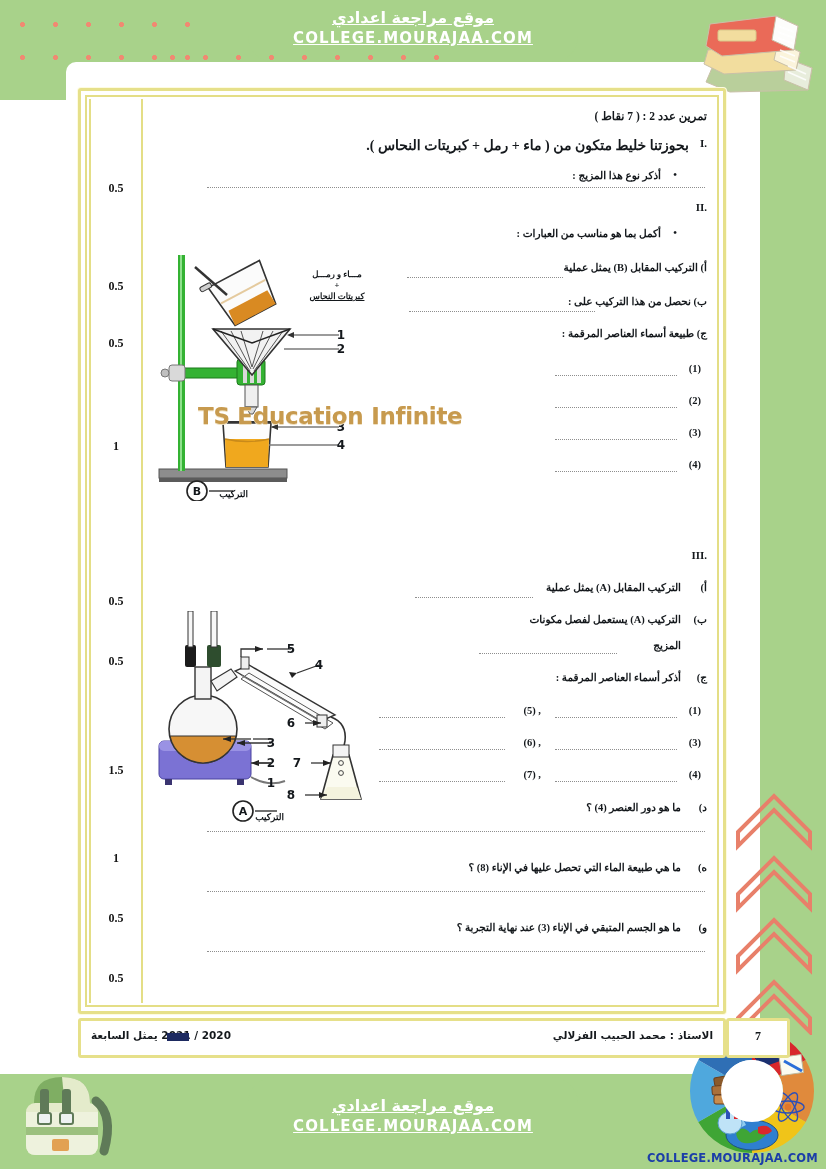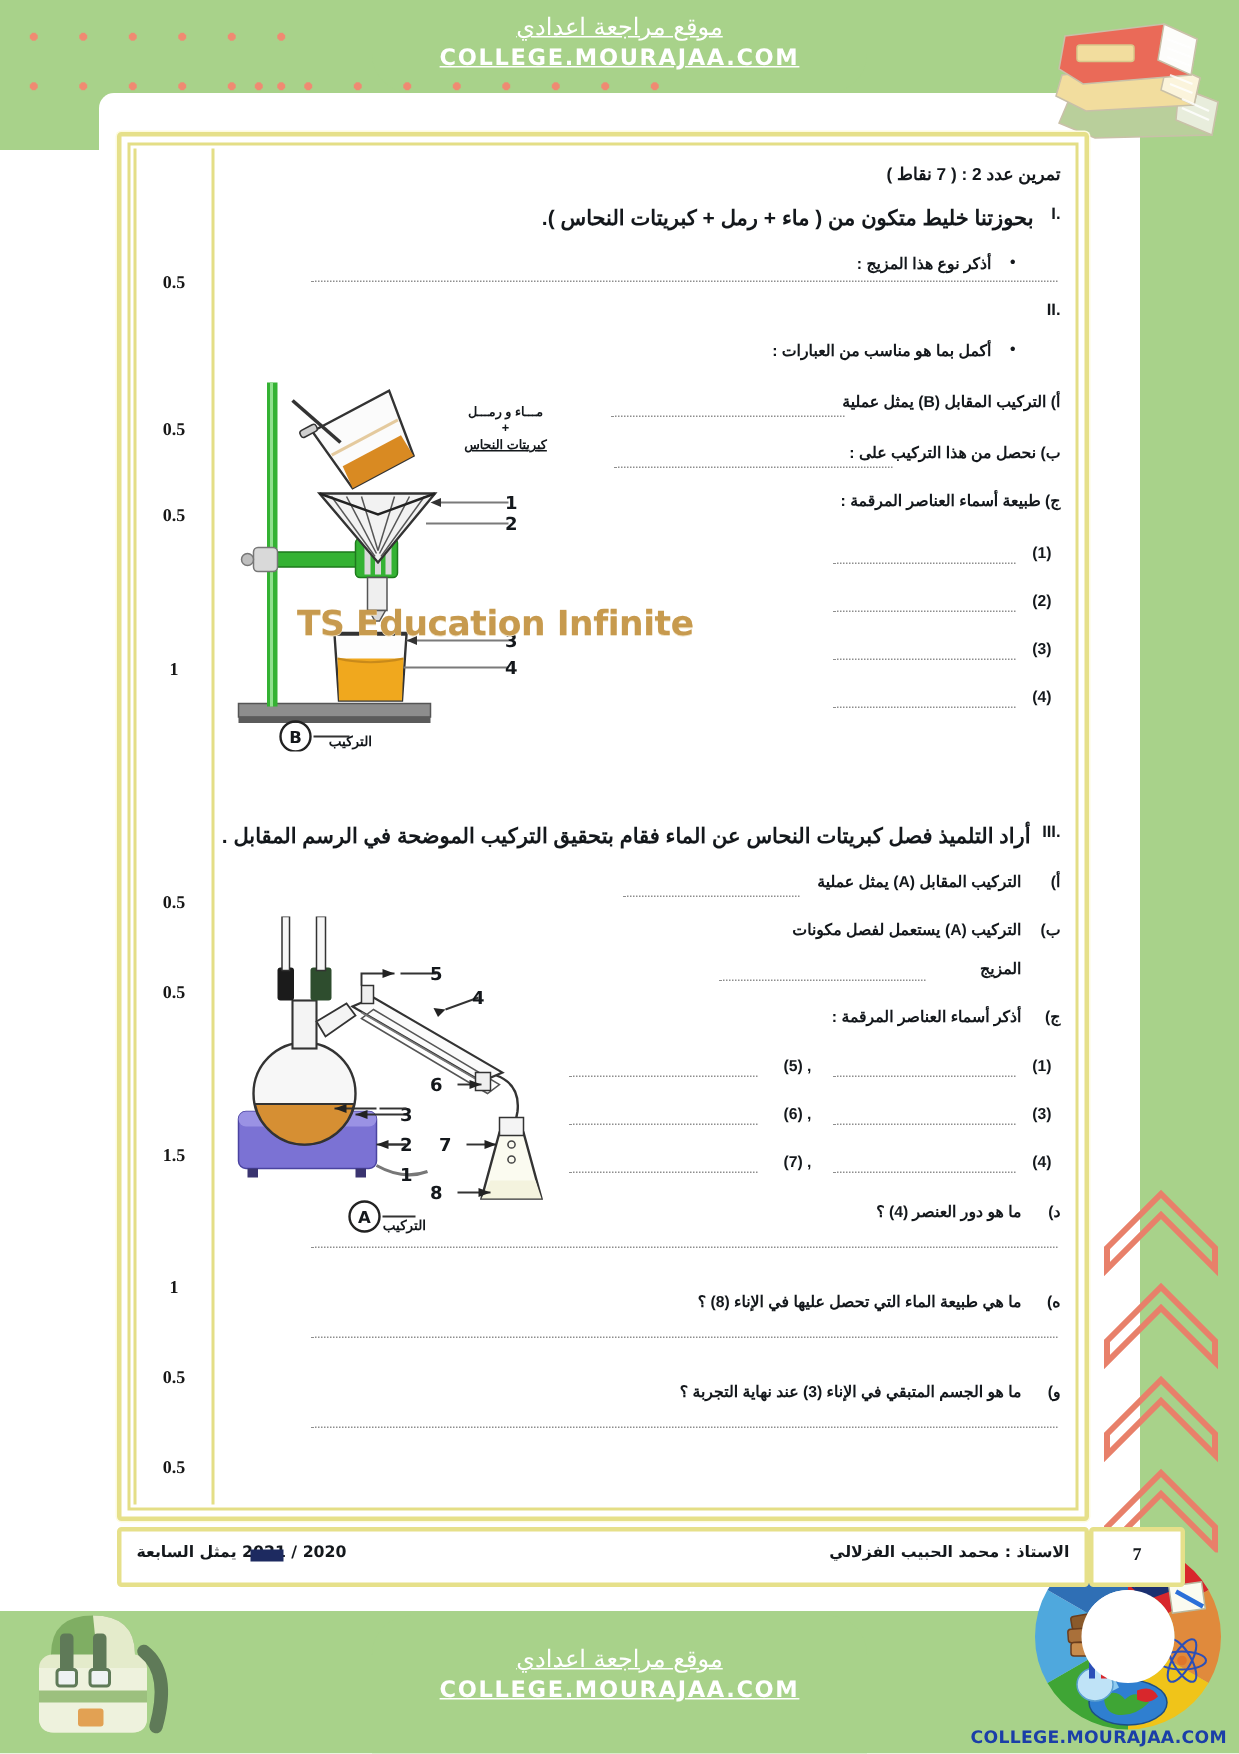--- a/index.html
+++ b/index.html
@@ -57,21 +57,21 @@
   
   .circlelogo{position:absolute;right:6px;bottom:10px;width:136px;height:136px;}
 
   
   .banner-text{
     position:absolute;text-align:center;width:330px;left:248px;
     direction:rtl;
   }
   .banner-ar{
     font-family:"DejaVu Sans","Liberation Sans",sans-serif;
-    font-size:16px;font-weight:normal;color:#ffffff;
+    font-size:16px;font-weight:bold;color:#ffffff;
     text-decoration:underline;letter-spacing:.3px;line-height:20px;
   }
   .banner-en{
     font-family:"DejaVu Sans","Liberation Sans",sans-serif;
     font-size:15px;font-weight:bold;color:#ffffff;
     text-decoration:underline;letter-spacing:1.1px;line-height:20px;direction:ltr;
   }
   #header-banner{top:8px;}
   #footer-banner{top:1096px;}
 
@@ -102,21 +102,21 @@
     font-size:12px;font-weight:bold;color:#171717;direction:ltr;
   }
 
   .content{
     position:absolute;left:64px;right:10px;top:8px;bottom:8px;
     direction:rtl;
   }
 
   
   .ar{
-    font-family:Liberation Sans, sans-serif;
+    font-family:Liberation Serif, serif;
     color:#14181c;direction:rtl;text-align:right;
   }
   .ex-title{position:absolute;right:6px;top:10px;font-size:11.5px;font-weight:bold;}
   .q-rom{position:absolute;font-size:11px;font-weight:bold;}
   .q-line{position:absolute;font-size:14px;font-weight:bold;text-align:center;}
   .bullet{position:absolute;font-size:10.5px;font-weight:bold;}
   .sub{position:absolute;font-size:10.5px;font-weight:bold;}
   .dotline{
     position:absolute;border-bottom:1.6px dotted #8e8e8e;height:0;
   }
@@ -388,21 +388,20 @@
     <div class="numlabel ar" style="right:12px;top:264px;">(1)</div>
     <div class="dotline" style="right:36px;top:276px;width:122px;"></div>
     <div class="numlabel ar" style="right:12px;top:296px;">(2)</div>
     <div class="dotline" style="right:36px;top:308px;width:122px;"></div>
     <div class="numlabel ar" style="right:12px;top:328px;">(3)</div>
     <div class="dotline" style="right:36px;top:340px;width:122px;"></div>
     <div class="numlabel ar" style="right:12px;top:360px;">(4)</div>
     <div class="dotline" style="right:36px;top:372px;width:122px;"></div>
 
     <div class="q-rom ar" style="right:6px;top:450px;text-align:right;">.III</div>
-    <div class="q-line ar" style="right:26px;top:450px;">أراد التلميذ فصل كبريتات النحاس عن الماء فقام بتحقيق التركيب الموضحة في الرسم المقابل .</div>
 
     <div class="sub ar" style="right:6px;top:482px;">أ)</div>
     <div class="sub ar" style="right:32px;top:482px;">التركيب  المقابل (A) يمثل عملية</div>
     <div class="dotline" style="right:180px;top:498px;width:118px;"></div>
 
     <div class="sub ar" style="right:6px;top:514px;">ب)</div>
     <div class="sub ar" style="right:32px;top:514px;">التركيب (A) يستعمل لفصل مكونات</div>
     <div class="sub ar" style="right:32px;top:540px;">المزيج</div>
     <div class="dotline" style="right:96px;top:554px;width:138px;"></div>
 

